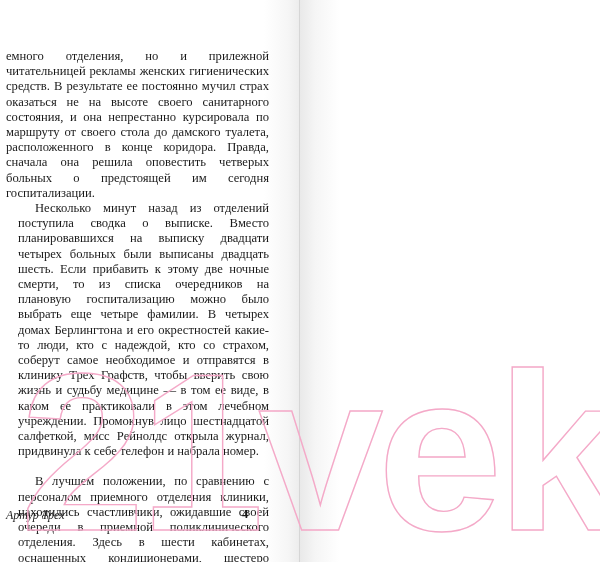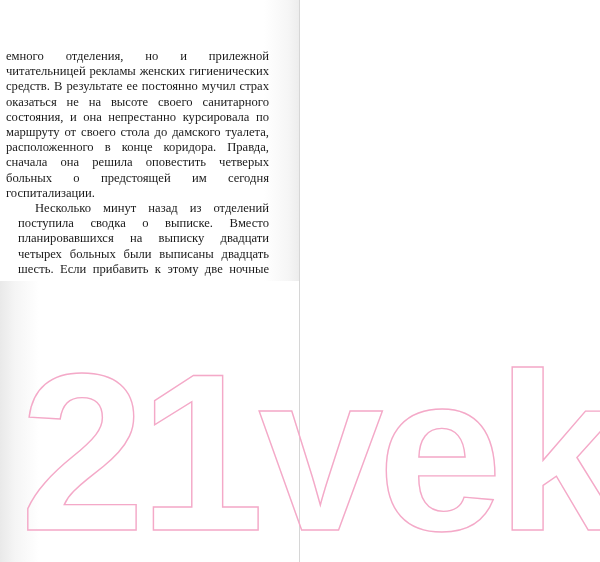--- a/index.html
+++ b/index.html
@@ -2,21 +2,21 @@
 <html><head>
 <meta charset="utf-8">
 <style>
   html, body { margin: 0; padding: 0; }
   body {
     width: 600px; height: 562px; overflow: hidden; position: relative;
     background: #ffffff;
     font-family: "Liberation Serif", "DejaVu Serif", serif;
     color: #1a1a1a;
   }
-  .spread { position: absolute; inset: 0; display: flex; flex-direction: column; }
+  .spread { position: absolute; inset: 0; display: flex; }
   .page { position: relative; height: 562px; box-sizing: border-box; }
   .page-left {
     width: 300px;
     background: linear-gradient(to right, #ffffff 0%, #ffffff 88%, #f6f6f6 96%, #ececec 100%);
   }
   .page-right {
     width: 300px;
     background: linear-gradient(to right, #e9e9e9 0%, #f5f5f5 5%, #ffffff 13%, #ffffff 100%);
   }
   .spine {

